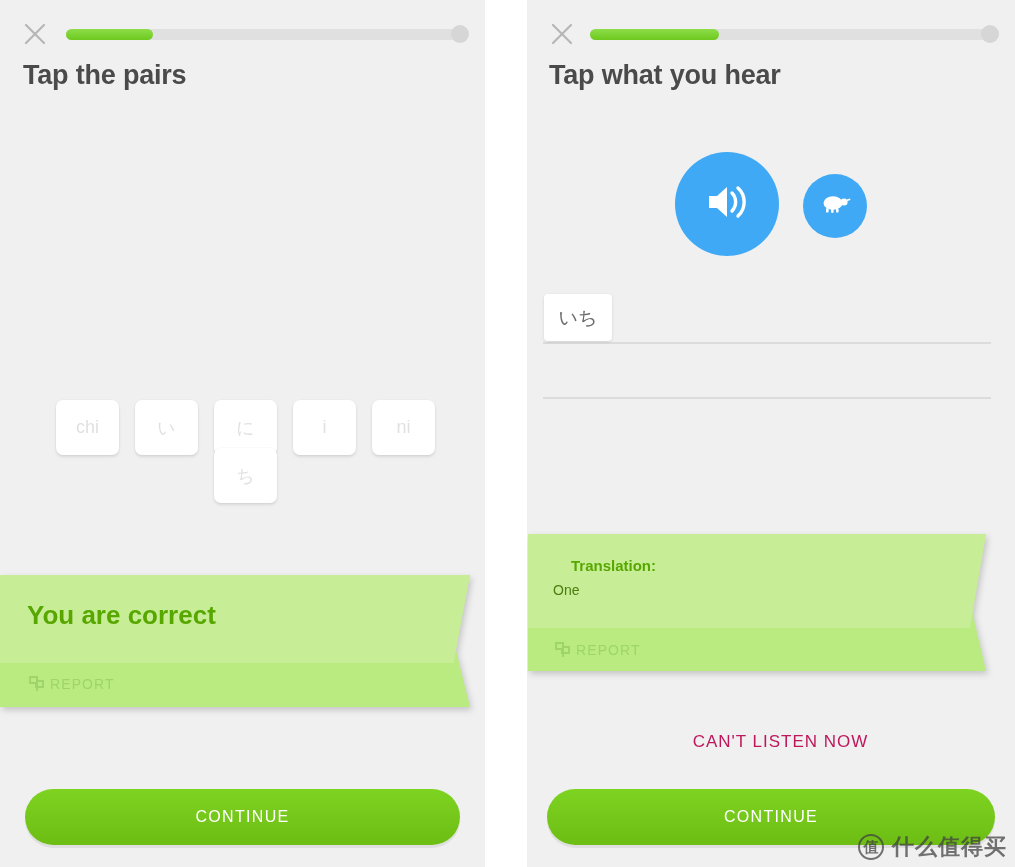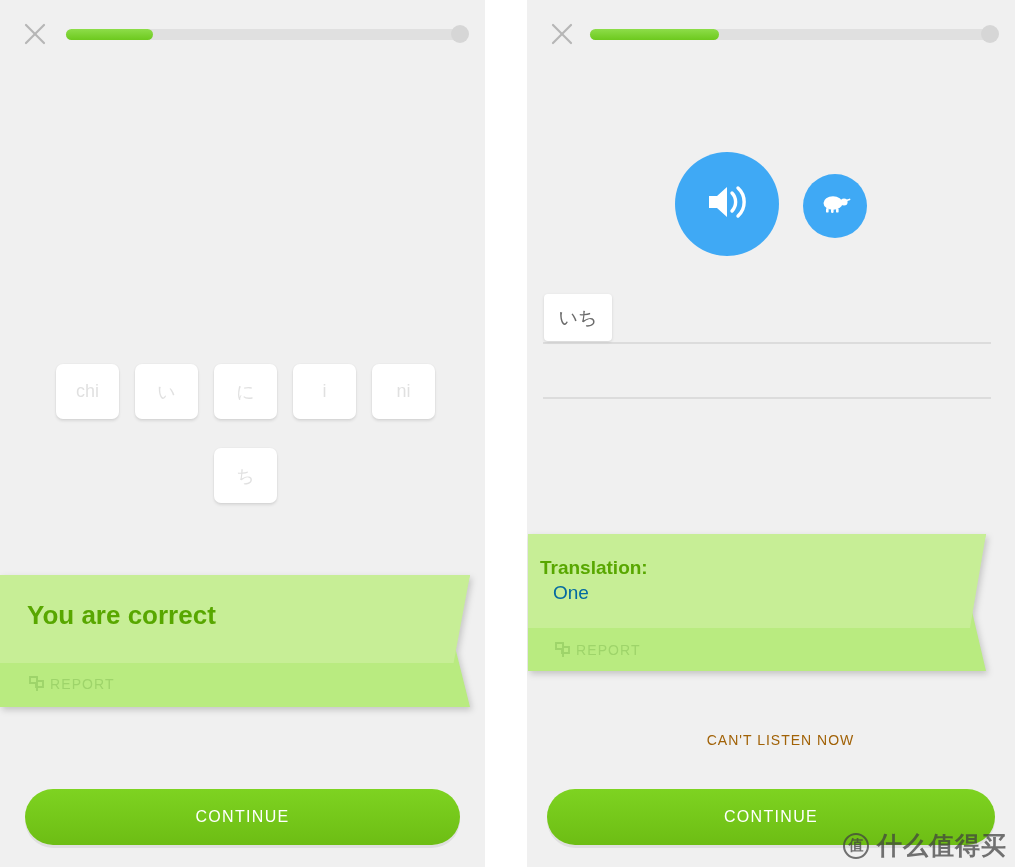--- a/index.html
+++ b/index.html
@@ -57,21 +57,21 @@
   
   .tiles-row { position: absolute; display: flex; }
   .tile {
     background: #ffffff;
     border-radius: 7px;
     box-shadow: 0 2px 3px rgba(0,0,0,0.10), 0 0 0 1px rgba(0,0,0,0.015);
     display: flex; align-items: center; justify-content: center;
     color: #9b9b9b;
     font-size: 18px;
   }
-  .tiles-row.row1 { left: 56px; top: 364px; gap: 16px; align-items: center; }
+  .tiles-row.row1 { left: 56px; top: 400px; gap: 16px; align-items: center; }
   .tiles-row.row1 .tile { width: 63px; height: 55px; }
   .tiles-row.row2 { left: 214px; top: 448px; }
   .tiles-row.row2 .tile { width: 63px; height: 55px; }
   .tile-label { opacity: 0.30; }
 
   
   .audio-row {
     position: absolute; left: 0; right: 0; top: 152px;
     display: flex; align-items: center; justify-content: center; gap: 24px;
   }
@@ -119,41 +119,41 @@
   }
   .panel.left  .banner-top { height: 88px; }
   .panel.right .banner-top { height: 94px; }
 
   .banner-content { position: absolute; left: 0; top: 0; right: 0; }
 
   .banner-title {
     position: absolute; font-size: 26px; font-weight: bold; color: #58a700;
   }
   .panel.left  .banner-title { left: 27px; top: 25px; }
-  .panel.right .banner-title { left: 12px; top: 23px; font-size: 19px; }
+  .panel.right .banner-title { left: 43px; top: 23px; font-size: 15px; }
   .banner-sub {
     position: absolute; left: 25px; top: 48px;
-    font-size: 19px; color: #0369a1;
+    font-size: 14px; color: #4d7c0f;
   }
 
   .report {
     position: absolute; display: flex; align-items: center; gap: 4px;
   }
   .panel.left  .report { left: 28px; top: 100px; }
   .panel.right .report { left: 26px; top: 107px; }
   .report-label {
     font-size: 14px; letter-spacing: 1.1px; color: #9ed46a; font-weight: normal;
   }
   .report-icon svg { display: block; }
 
   
   .cant-listen {
     position: absolute; left: 0; right: 0; top: 732px;
     text-align: center;
-    font-size: 14px; letter-spacing: 1.0px; color: #a16207; margin-left: 19px;
+    font-size: 17px; letter-spacing: 1.0px; color: #be185d; margin-left: 19px;
   }
   .continue-btn {
     position: absolute; height: 56px;
     border-radius: 28px;
     background: linear-gradient(#7ed321, #6dbd14);
     border: none;
     box-shadow: 0 3px 0 rgba(0,0,0,0.07);
     color: #ffffff; font-size: 16px; letter-spacing: 1.3px; font-weight: normal;
     display: flex; align-items: center; justify-content: center;
     cursor: pointer;
@@ -168,21 +168,21 @@
     display: flex; align-items: center; gap: 8px;
     opacity: 0.72;
   }
   .wm-circle {
     width: 26px; height: 26px; border-radius: 50%;
     border: 2px solid #3f3f3f; color: #3f3f3f;
     font-size: 15px; font-weight: bold;
     display: flex; align-items: center; justify-content: center;
   }
   .wm-text {
-    font-size: 25px; font-weight: bold; color: #3f3f3f;
+    font-size: 22px; font-weight: bold; color: #3f3f3f;
     letter-spacing: 1px;
   }
 </style>
 </head>
 <body>
 
 <div class="stage">
 
   <div class="panel left">
 
@@ -191,20 +191,21 @@
         <line x1="3" y1="3" x2="21" y2="21" stroke="#b6b6b6" stroke-width="2.2" stroke-linecap="round"></line>
         <line x1="21" y1="3" x2="3" y2="21" stroke="#b6b6b6" stroke-width="2.2" stroke-linecap="round"></line>
       </svg>
     </div>
 
     <div class="progress-track">
       <div class="progress-fill" id="left-fill" style="width: 22%;"></div>
     </div>
     <div class="progress-dot"></div>
 
+    <div class="prompt">Tap the pairs</div>
 
     <div class="tiles-row row1">
       <div class="tile">
           <span class="tile-label">chi</span>
         </div>
       <div class="tile">
           <span class="tile-label">い</span>
         </div>
       <div class="tile">
           <span class="tile-label">に</span>
@@ -250,20 +251,21 @@
         <line x1="3" y1="3" x2="21" y2="21" stroke="#b6b6b6" stroke-width="2.2" stroke-linecap="round"></line>
         <line x1="21" y1="3" x2="3" y2="21" stroke="#b6b6b6" stroke-width="2.2" stroke-linecap="round"></line>
       </svg>
     </div>
 
     <div class="progress-track">
       <div class="progress-fill" id="right-fill" style="width: 32%;"></div>
     </div>
     <div class="progress-dot"></div>
 
+    <div class="prompt">Tap what you hear</div>
 
     <div class="audio-row">
       <div class="audio-btn big">
         <span>
           <svg width="56" height="56" viewBox="0 0 56 56">
             <path d="M10 22 H18 L28 13 V43 L18 34 H10 Z" fill="#ffffff"></path>
             <path d="M33 19 A13 13 0 0 1 33 37" fill="none" stroke="#ffffff" stroke-width="3.4" stroke-linecap="round"></path>
             <path d="M39 14 A19 19 0 0 1 39 42" fill="none" stroke="#ffffff" stroke-width="3.4" stroke-linecap="round"></path>
           </svg>
         </span>

